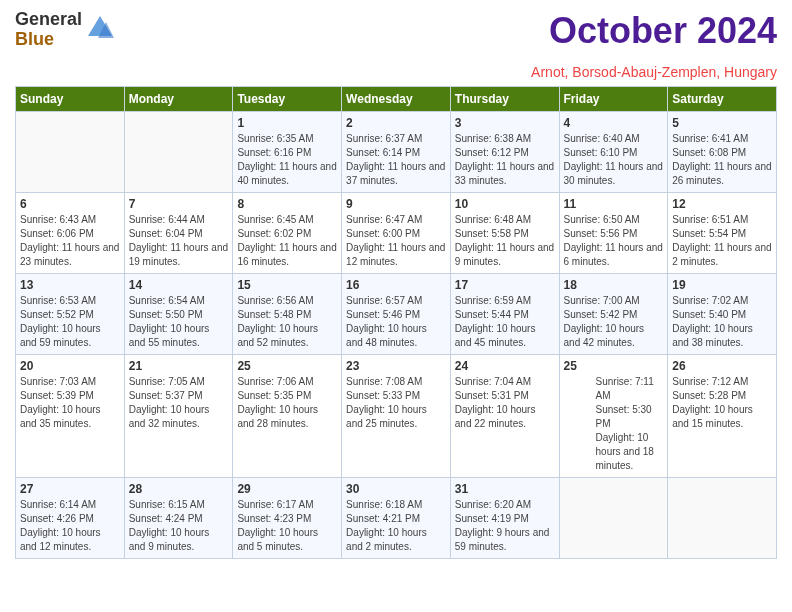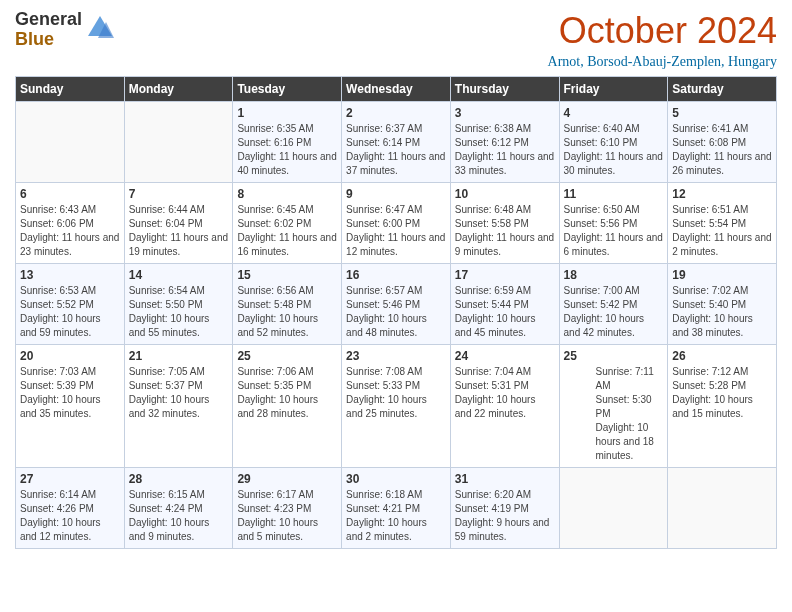--- a/index.html
+++ b/index.html
@@ -39,36 +39,35 @@
       width: 28px;
       height: 28px;
       margin-left: 4px;
       margin-top: -4px;
     }
     .title-block {
       text-align: right;
     }
     .month-title {
       font-size: 36px;
-      font-weight: normal;
-      color: #c2410c;
+      font-weight: bold;
+      color: #4c1d95;
     }
     .subtitle {
       font-size: 14px;
-      color: #0369a1;
-      margin-top: 2px;
-      font-family: Liberation Serif, serif;
+      color: #ef4444;
+      margin-top: 12px;
     }
     table {
       width: 100%;
       border-collapse: collapse;
       table-layout: fixed;
     }
     thead tr th {
-      background-color: #404040;
+      background-color: #4d7c0f;
       color: #fff;
       font-size: 12px;
       font-weight: bold;
       padding: 5px 4px;
       text-align: left;
       border: 1px solid #c5d0e0;
     }
     tbody tr td {
       border: 1px solid #c5d0e0;
       vertical-align: top;

